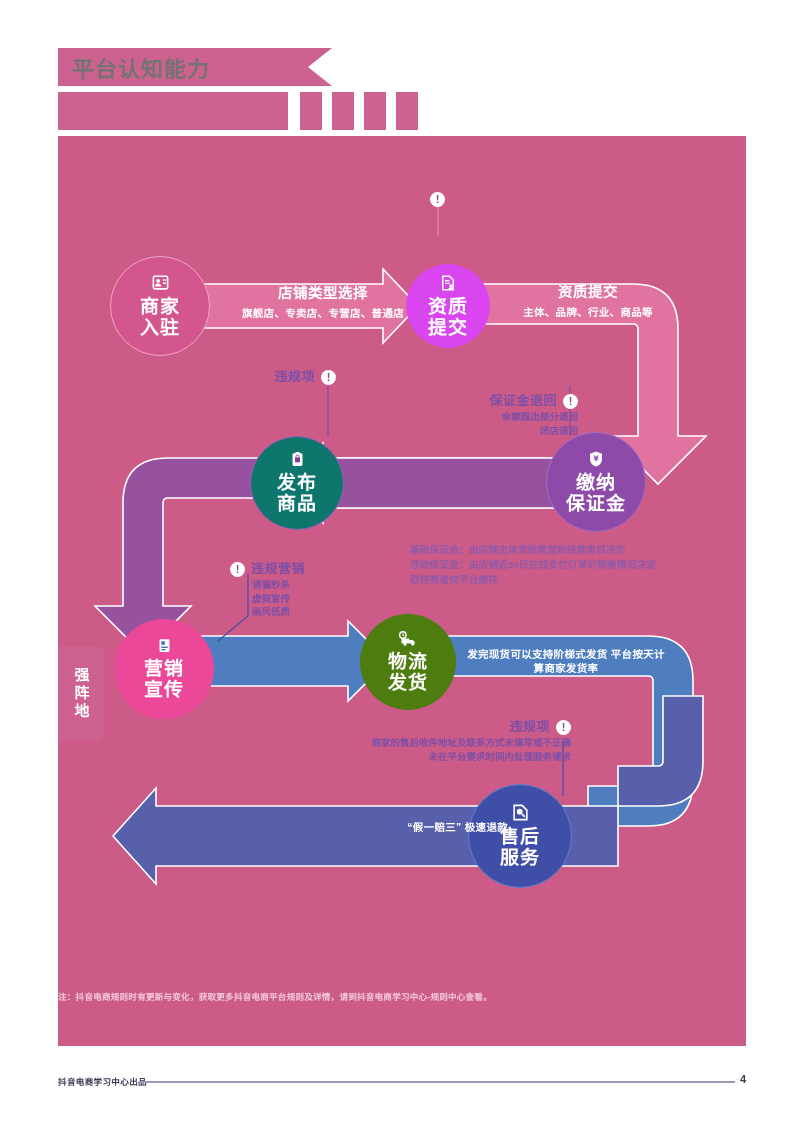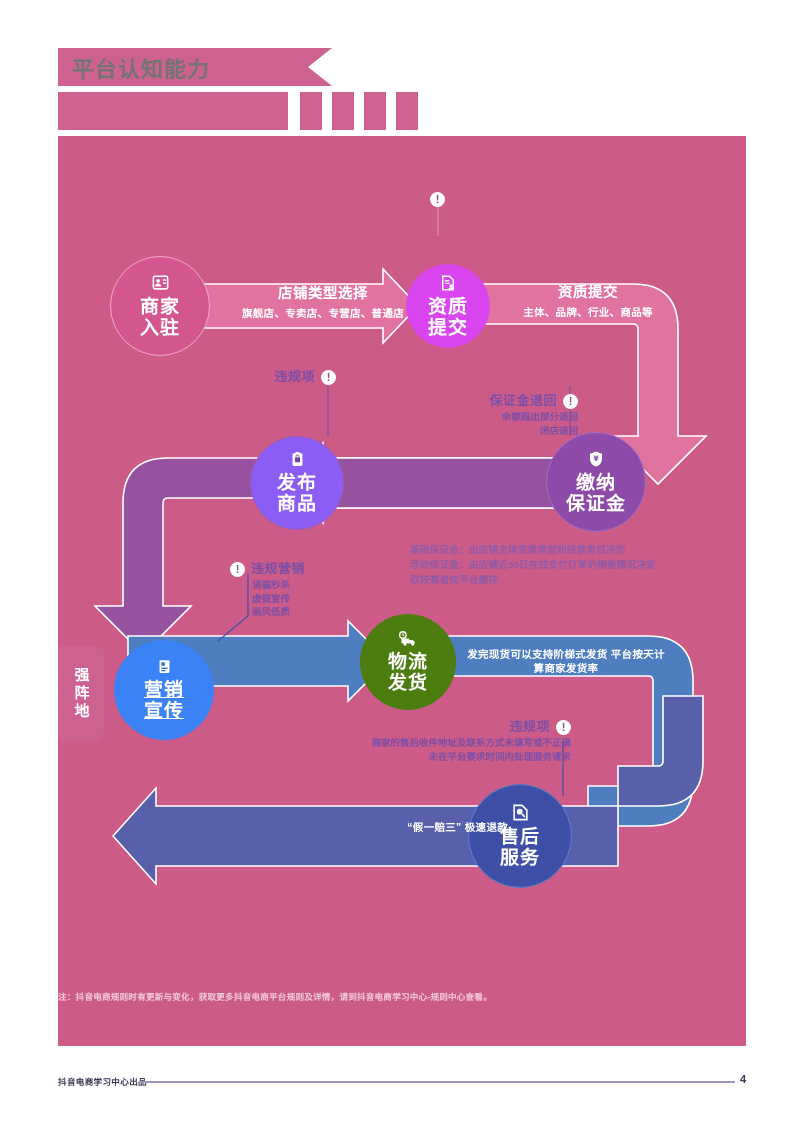--- a/index.html
+++ b/index.html
@@ -210,34 +210,34 @@
     <span class="node-icon">
       <svg width="18" height="18" viewBox="0 0 24 24">
         <path d="M12 2l8 3v7c0 5-3.4 8.6-8 10-4.6-1.4-8-5-8-10V5z" fill="#ffffff"></path>
         <text x="12" y="14.5" font-size="10" font-weight="bold" fill="#8d4aa8" text-anchor="middle" font-family="DejaVu Sans">¥</text>
       </svg>
     </span>
     <span class="node-label">缴纳
 保证金</span>
   </div>
 
-  <div class="node" style="left:192px;top:300px;width:94px;height:94px;background:#8b5cf6;border:1.5px solid #9a5eb5;text-align:center;">
+  <div class="node" style="left:192px;top:300px;width:94px;height:94px;background:#0f766e;border:1.5px solid #9a5eb5;text-align:center;">
     <span class="node-icon">
       <svg width="17" height="17" viewBox="0 0 24 24">
         <rect x="5" y="3" width="14" height="18" rx="2" fill="#ffffff"></rect>
         <rect x="9" y="1.5" width="6" height="3" rx="1" fill="#ffffff"></rect>
         <rect x="8.5" y="9" width="7" height="7" fill="#7c3f9c"></rect>
         <path d="M10 9V7.6a2 2 0 014 0V9" stroke="#7c3f9c" stroke-width="1.3" fill="none"></path>
       </svg>
     </span>
     <span class="node-label">发布
 商品</span>
   </div>
 
-  <div class="node" style="left:56px;top:504px;width:100px;height:100px;background:#3b82f6;text-decoration:underline;">
+  <div class="node" style="left:56px;top:483px;width:100px;height:100px;background:#ec4899;">
     <span class="node-icon">
       <svg width="17" height="17" viewBox="0 0 24 24">
         <rect x="5" y="3" width="14" height="18" rx="1.5" fill="#ffffff"></rect>
         <rect x="7.5" y="6" width="5" height="5" fill="#3f6fb5"></rect>
         <rect x="7.5" y="13.5" width="9" height="2" fill="#3f6fb5"></rect>
         <rect x="7.5" y="17" width="6" height="1.8" fill="#3f6fb5"></rect>
       </svg>
     </span>
     <span class="node-label">营销
 宣传</span>

